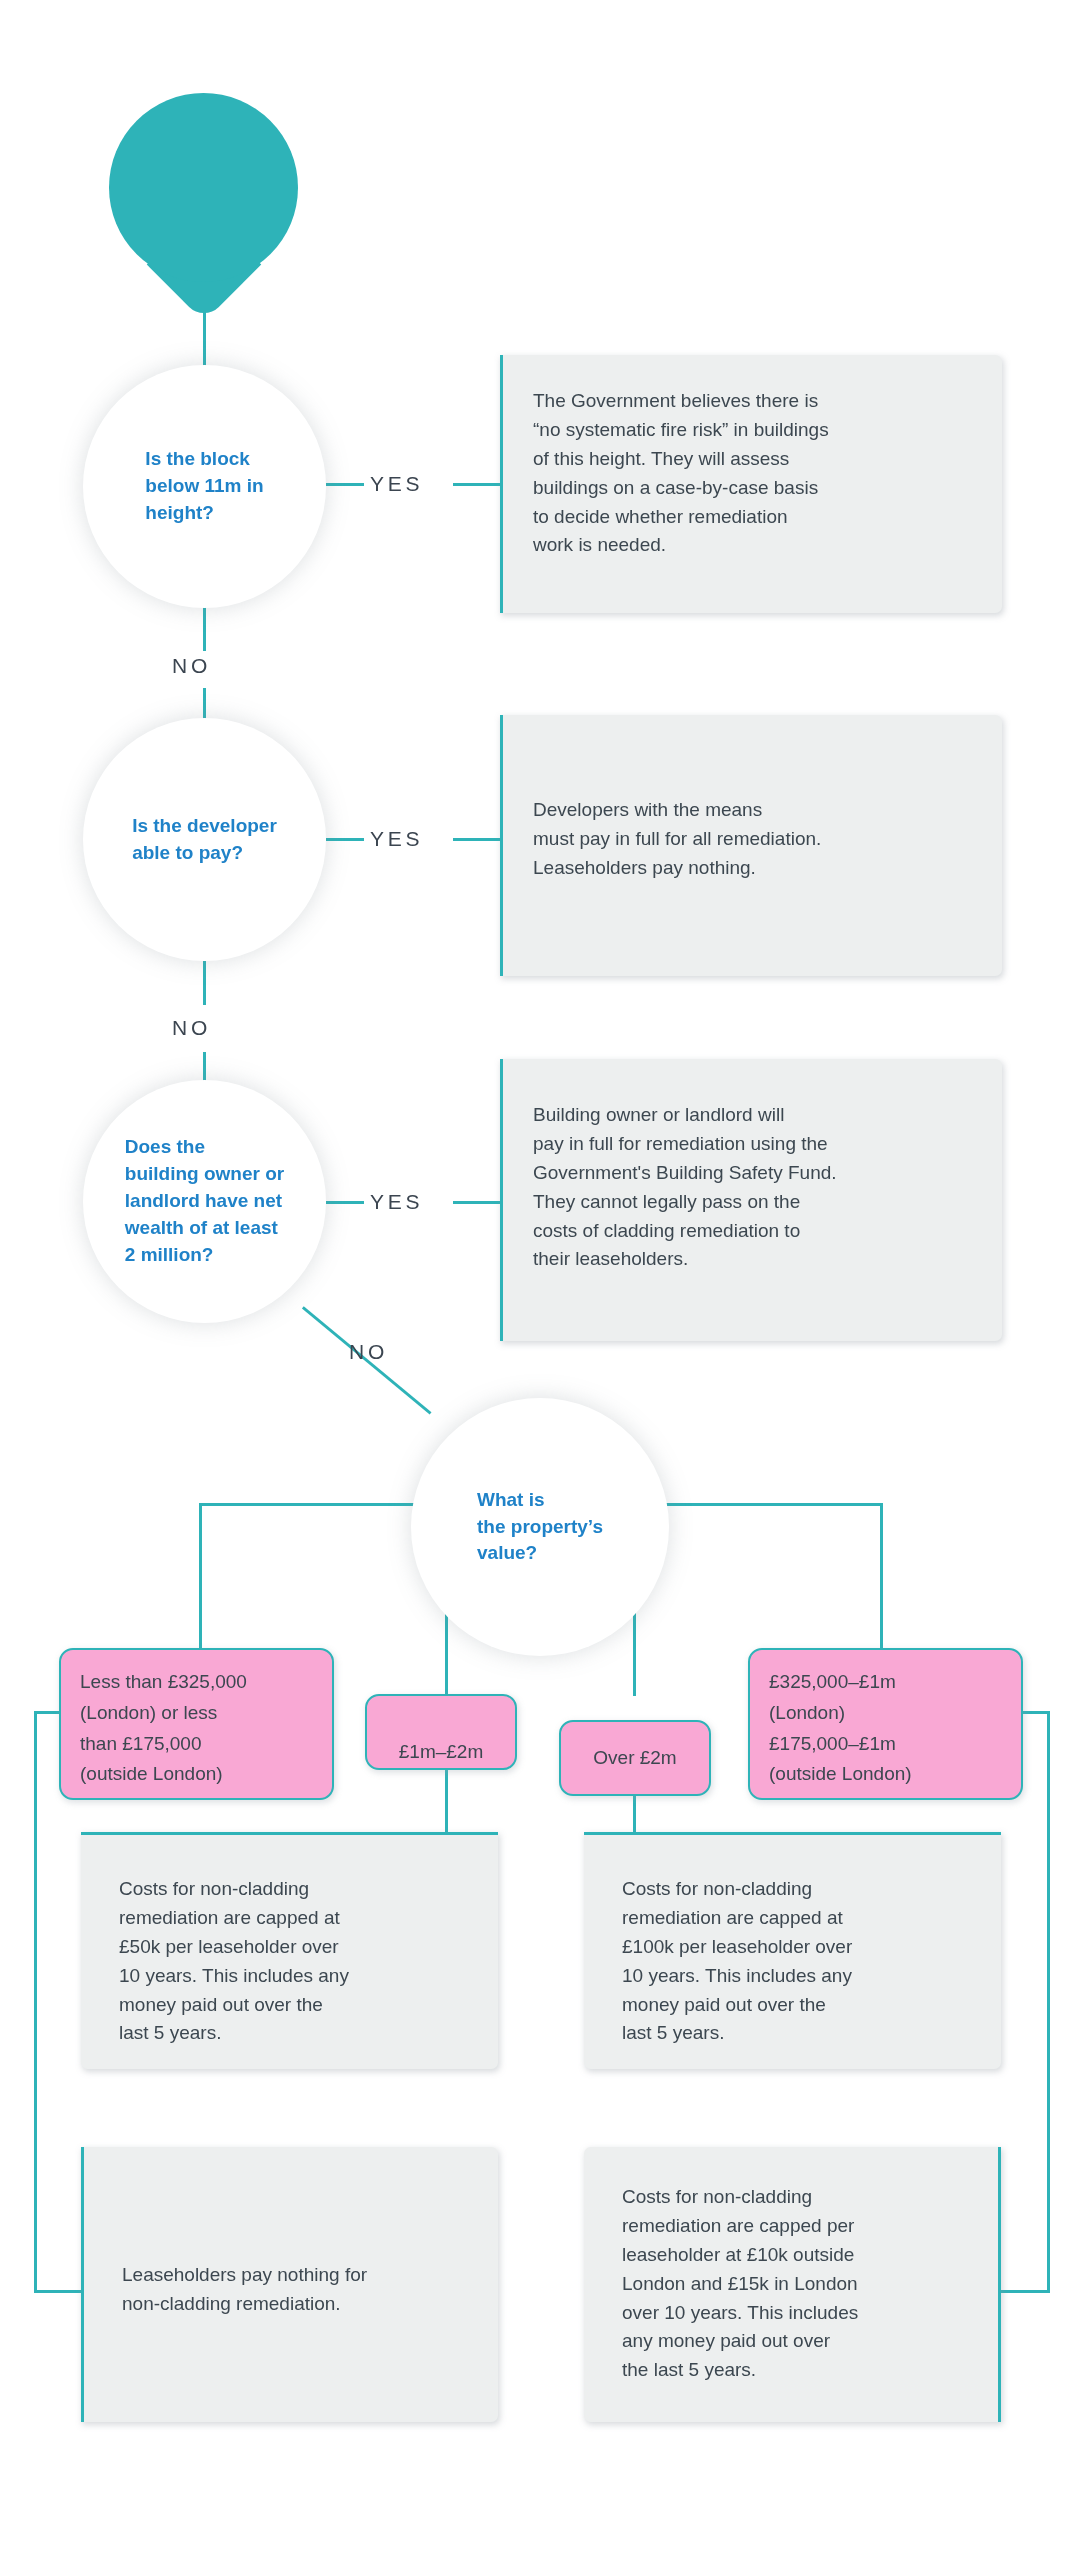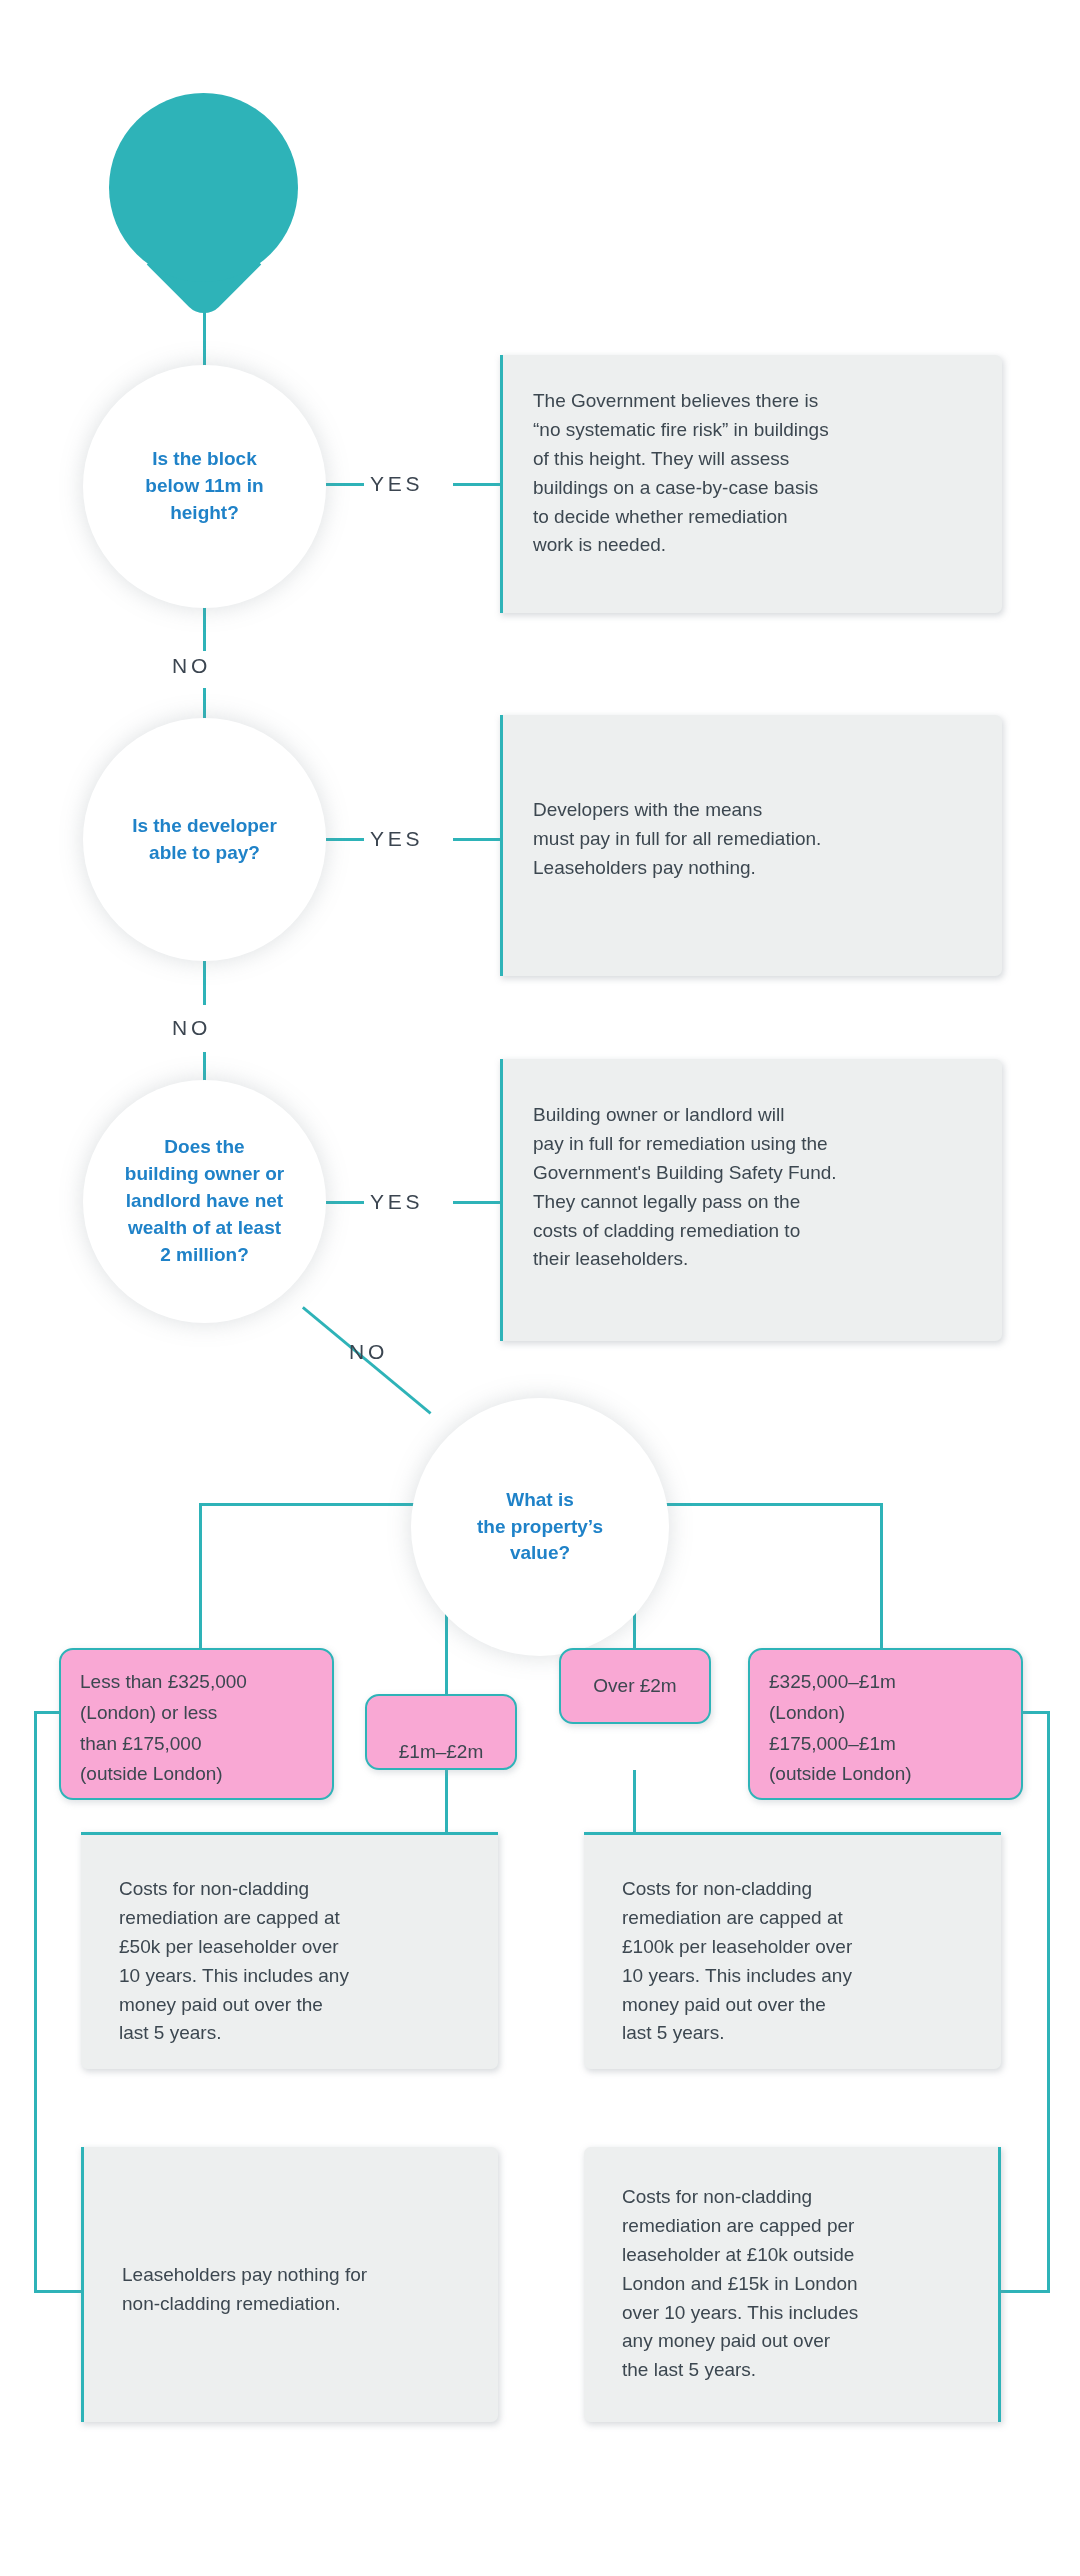--- a/index.html
+++ b/index.html
@@ -82,21 +82,20 @@
 
   
   .circle {
     position: absolute;
     border-radius: 50%;
     background: #ffffff;
     box-shadow: 0 0 23px rgba(120,130,140,0.26);
     display: flex;
     align-items: center;
     justify-content: center;
-    text-align: center;
     z-index: 3;
   }
   .circle-text {
     color: #1f82c8;
     font-weight: bold;
     font-size: 19px;
     line-height: 1.42;
     padding: 0 15px;
     white-space: pre-line;
   }
@@ -239,21 +238,21 @@
     <div class="vbox-text">Less than £325,000
 (London) or less
 than £175,000
 (outside London)</div>
   </div>
 
   <div class="vbox vbox-center" style="left:365px; top:1694px; width:152px; height:76px;align-items:flex-end;">
     <div class="vbox-text">£1m–£2m</div>
   </div>
 
-  <div class="vbox vbox-center" style="left:559px; top:1648px; width:152px; height:76px;text-align:center;">
+  <div class="vbox vbox-center" style="left:559px; top:1720px; width:152px; height:76px;text-align:center;">
     <div class="vbox-text">Over £2m</div>
   </div>
 
   <div class="vbox" style="left:748px; top:1648px; width:275px; height:152px; padding:17px 19px;">
     <div class="vbox-text">£325,000–£1m
 (London)
 £175,000–£1m
 (outside London)</div>
   </div>
 

